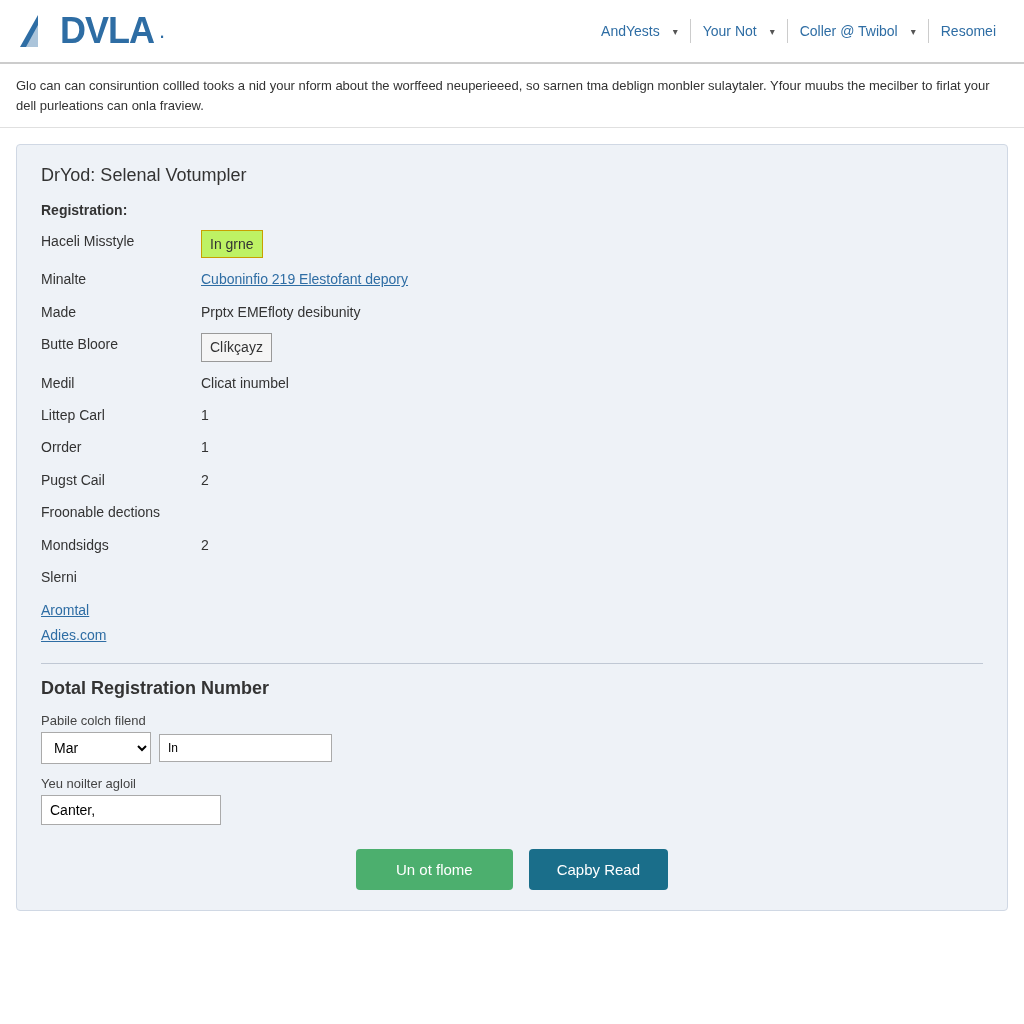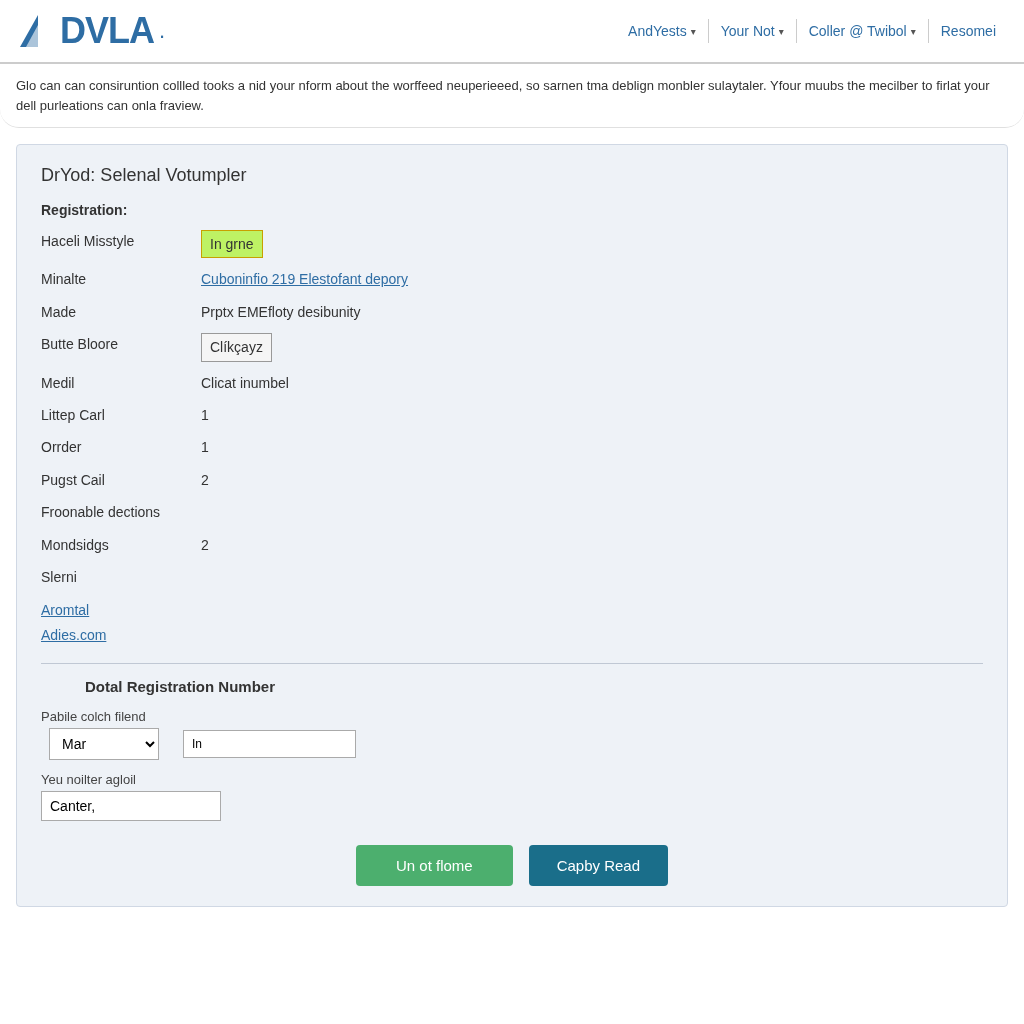--- a/index.html
+++ b/index.html
@@ -30,37 +30,36 @@
       gap: 0;
     }
     .nav-link {
       color: #2e6da4;
       text-decoration: none;
       font-size: 14px;
       padding: 4px 12px;
       border-right: 1px solid #ccc;
       display: flex;
       align-items: center;
-      gap: 4px;
+      gap: 13px;
       justify-content: flex-end;
     }
     .nav-link:last-child { border-right: none; }
     .nav-link .caret {
       font-size: 10px;
       color: #555;
     }
 
     
     .intro-text {
       padding: 12px 16px;
       font-size: 13px;
       line-height: 1.5;
       color: #333;
       border-bottom: 1px solid #e0e0e0;
-      border-radius: 19px;
     }
 
     
     .main-card {
       margin: 16px;
       background: #eef2f7;
       border: 1px solid #d0d8e4;
       border-radius: 4px;
       padding: 20px 24px;
     }
@@ -115,39 +114,37 @@
     }
 
     .divider {
       height: 1px;
       background: #c0c8d4;
       margin: 14px 0;
     }
 
     .subsection-title {
       font-weight: bold;
-      font-size: 15px;
+      font-size: 18px;
       margin-bottom: 14px;
-      margin-left: 44px;
     }
 
     .form-group {
       margin-bottom: 12px;
     }
     .form-label {
       display: block;
       font-size: 13px;
       margin-bottom: 4px;
       color: #444;
     }
     .form-inline {
       display: flex;
-      gap: 24px;
-      align-items: center;
-      margin-left: 8px;
+      gap: 8px;
+      align-items: center;
     }
     .form-select {
       padding: 6px 8px;
       border: 1px solid #aaa;
       background: #fff;
       font-size: 14px;
       min-width: 110px;
       appearance: auto;
     }
     .form-input {

